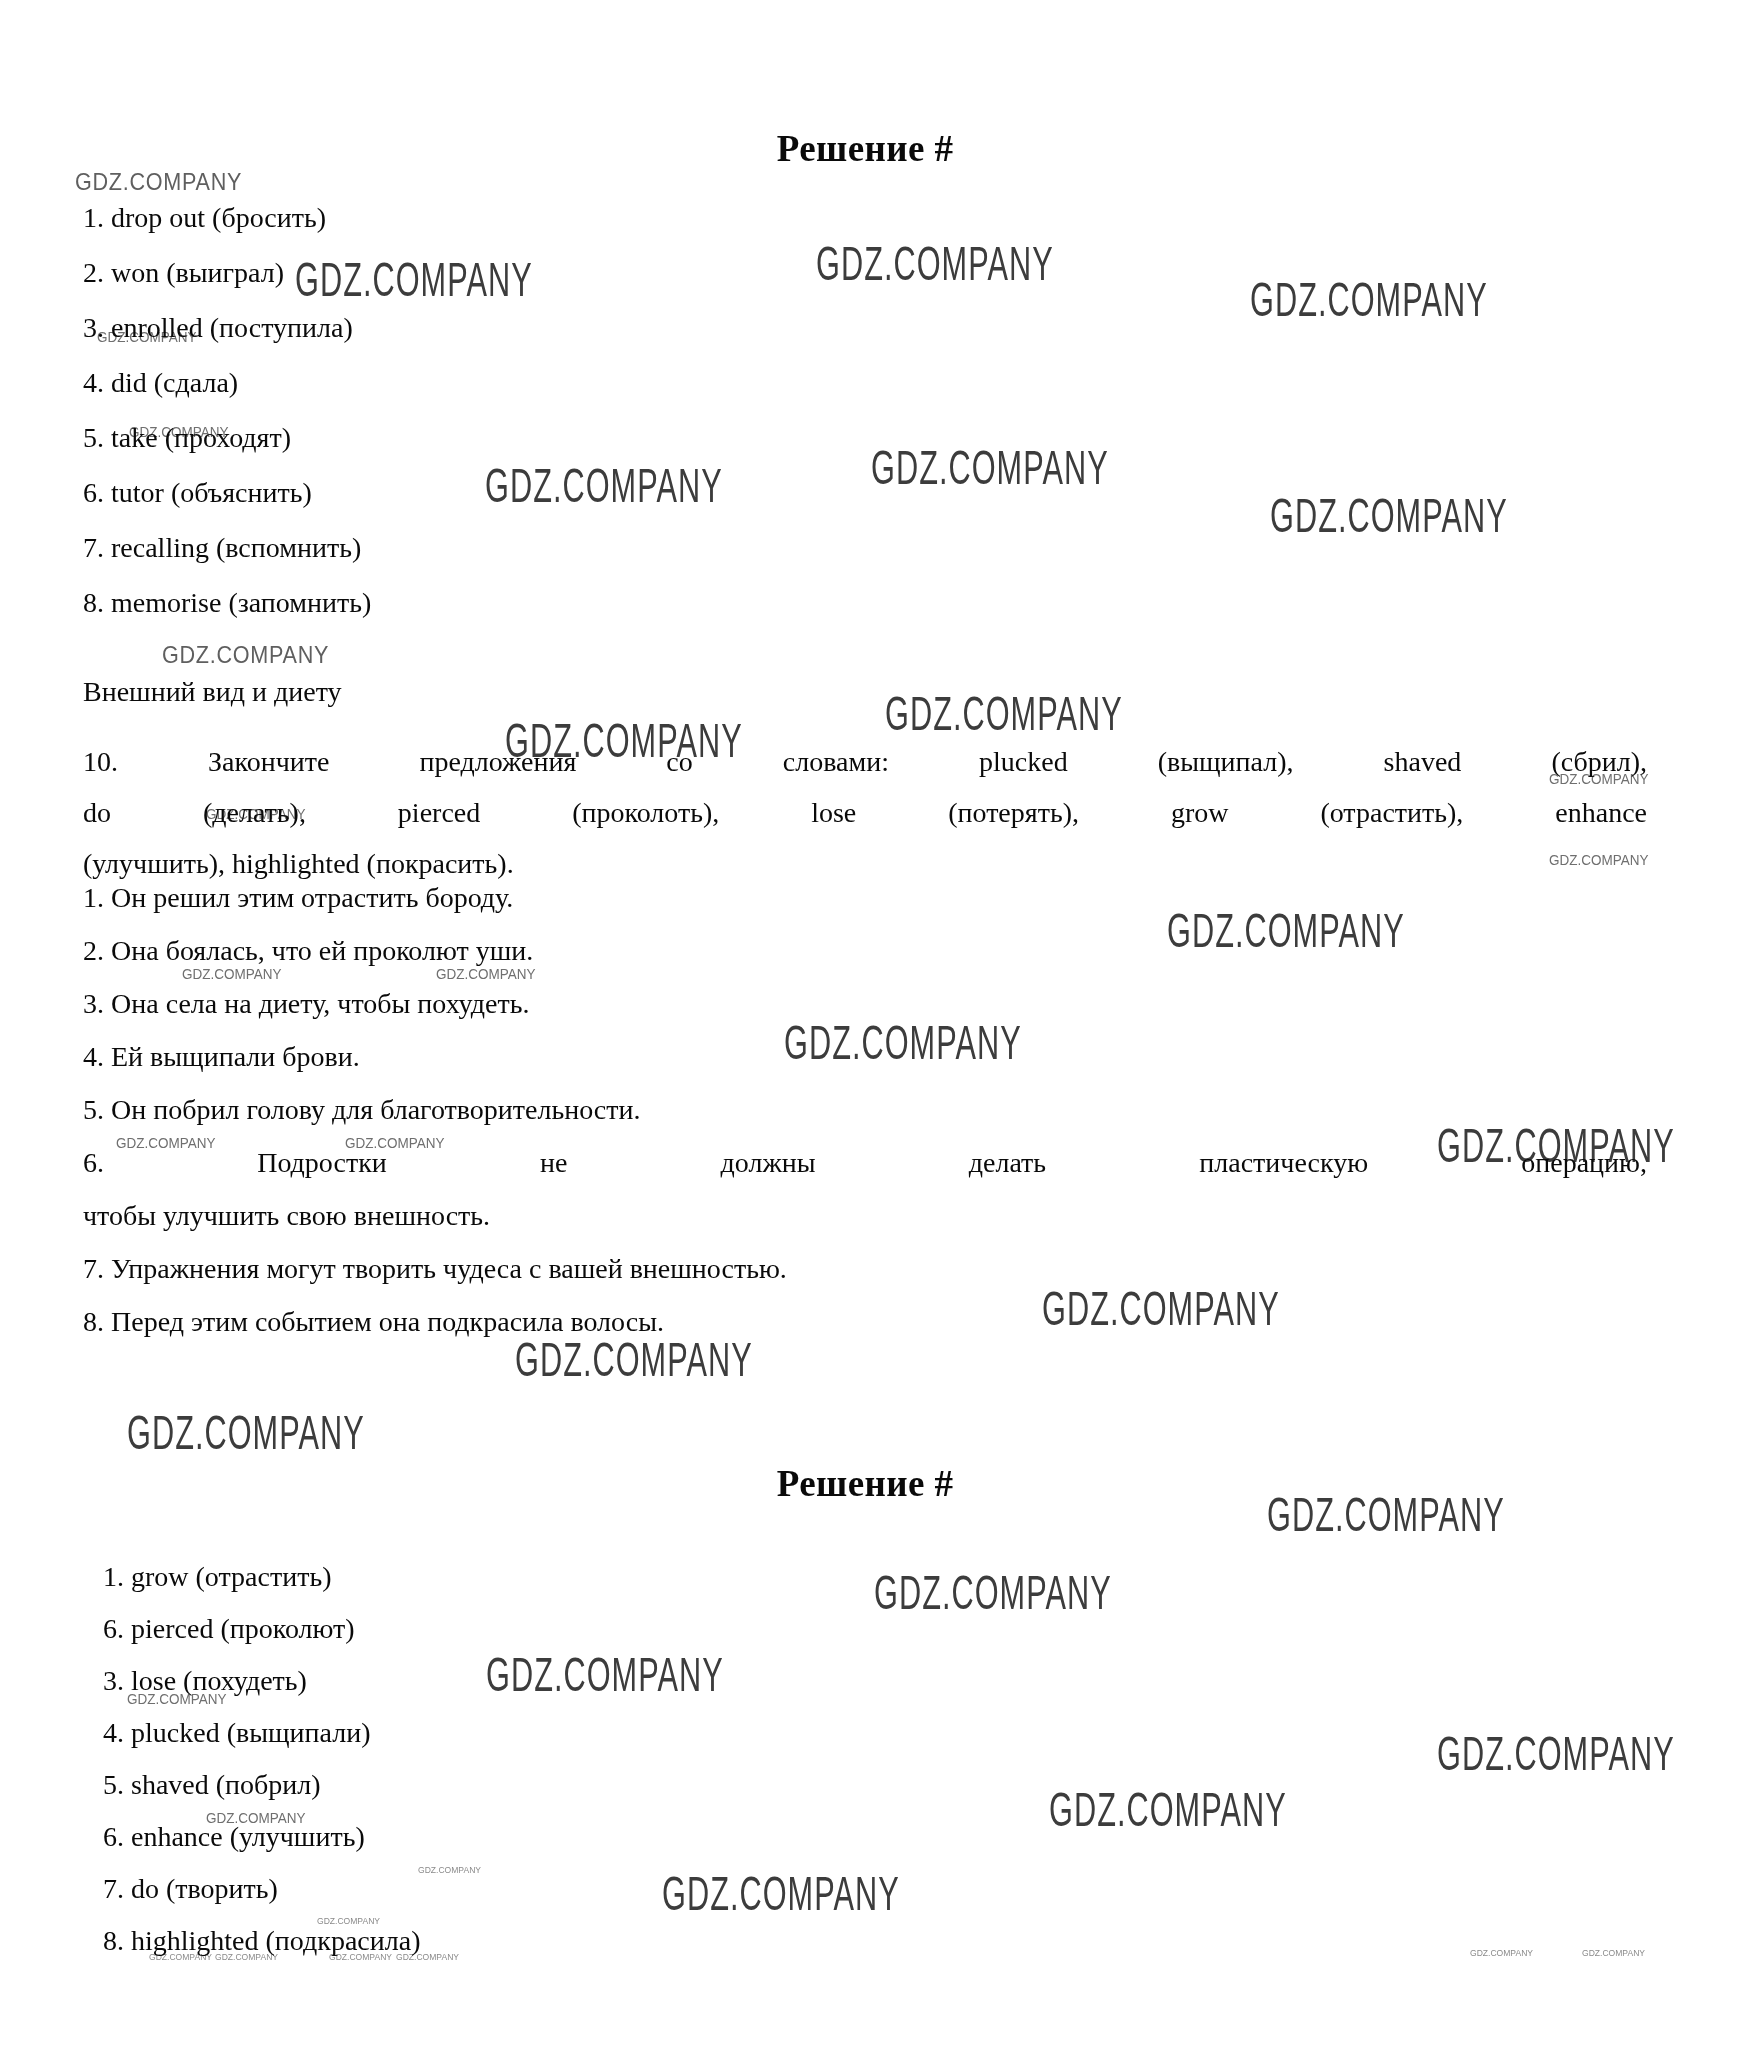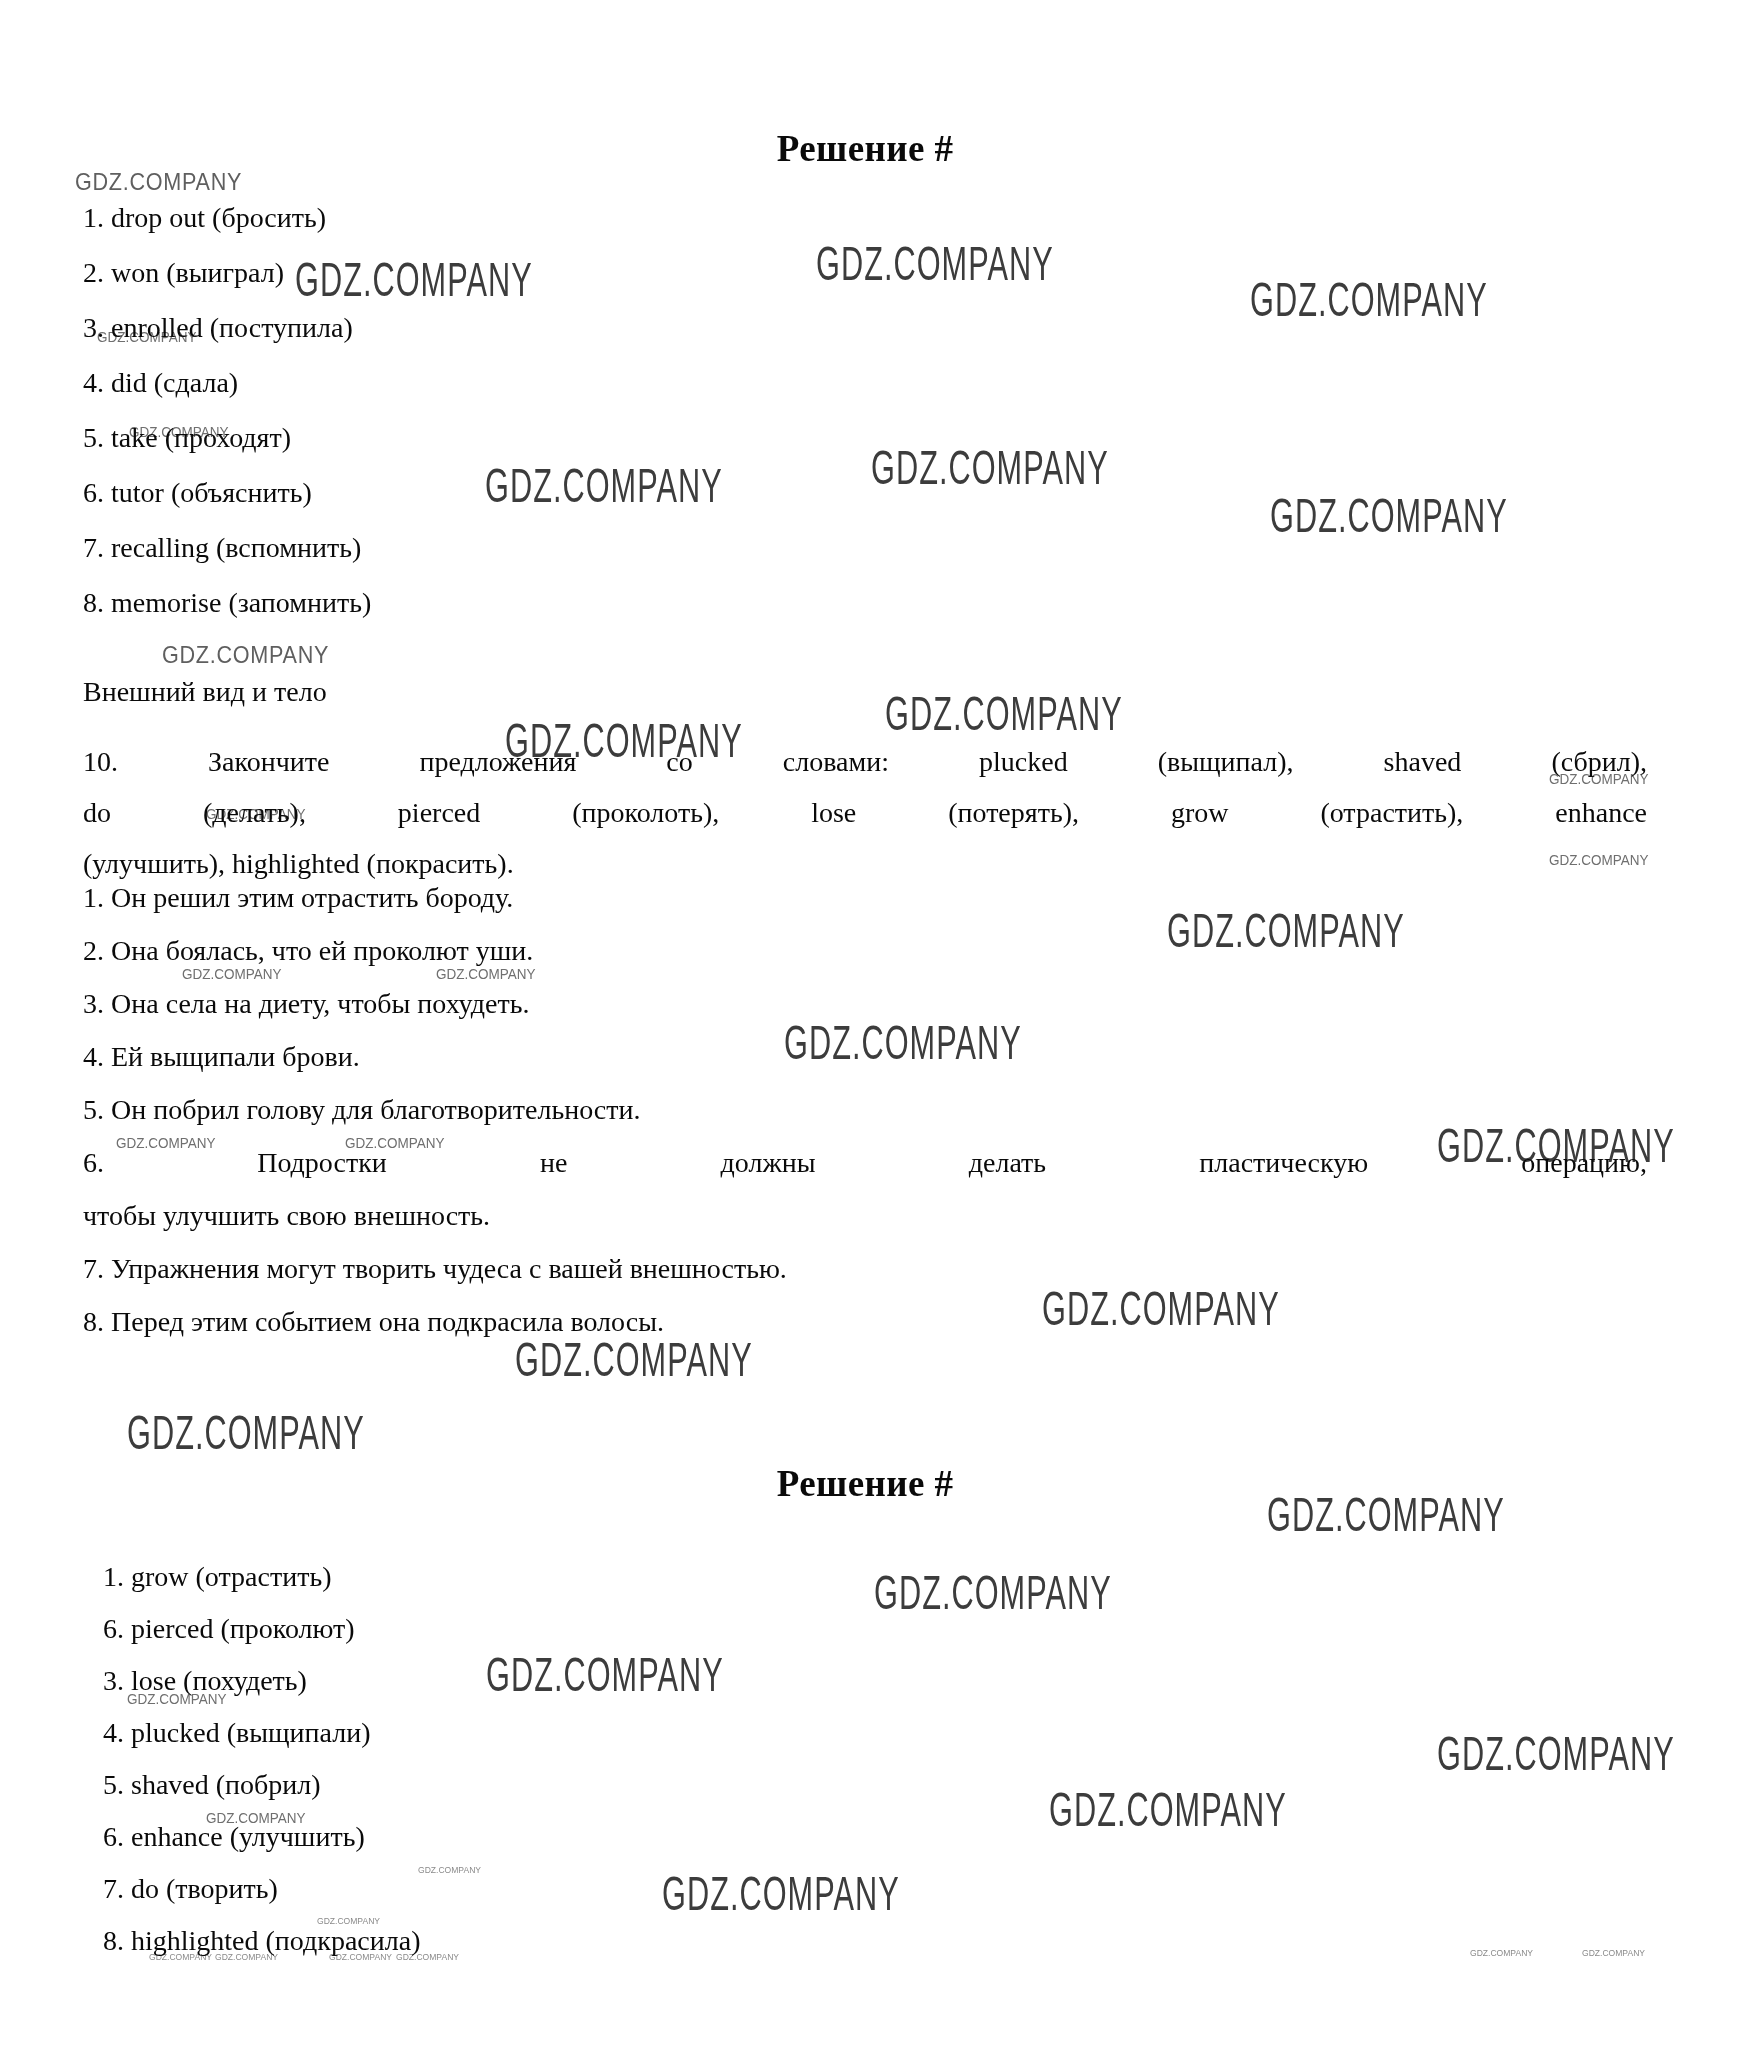--- a/index.html
+++ b/index.html
@@ -108,21 +108,21 @@
       <div class="line">1. drop out (бросить)</div>
       <div class="line">2. won (выиграл)</div>
       <div class="line">3. enrolled (поступила)</div>
       <div class="line">4. did (сдала)</div>
       <div class="line">5. take (проходят)</div>
       <div class="line">6. tutor (объяснить)</div>
       <div class="line">7. recalling (вспомнить)</div>
       <div class="line">8. memorise (запомнить)</div>
     </div>
 
-  <div class="content" id="section-title">Внешний вид и тело</div>
+  <div class="content" id="section-title">Внешний вид и диету</div>
 
   <div class="content" id="task10-paragraph">
       <div class="line justify-full">10. Закончите предложения со словами: plucked (выщипал), shaved (сбрил),</div>
       <div class="line justify-full">do (делать), pierced (проколоть), lose (потерять), grow (отрастить), enhance</div>
       <div class="line">(улучшить), highlighted (покрасить).</div>
     </div>
 
   <div class="content" id="task10-sentences">
       <div class="line">1. Он решил этим отрастить бороду.</div>
       <div class="line">2. Она боялась, что ей проколют уши.</div>

